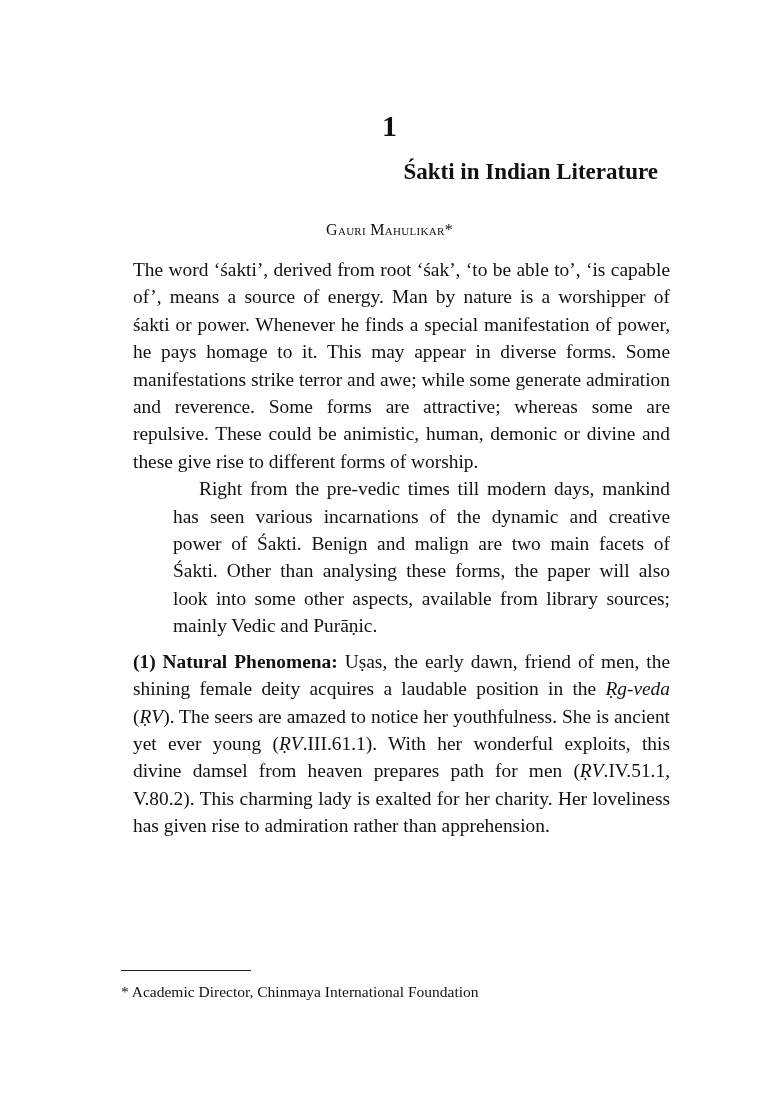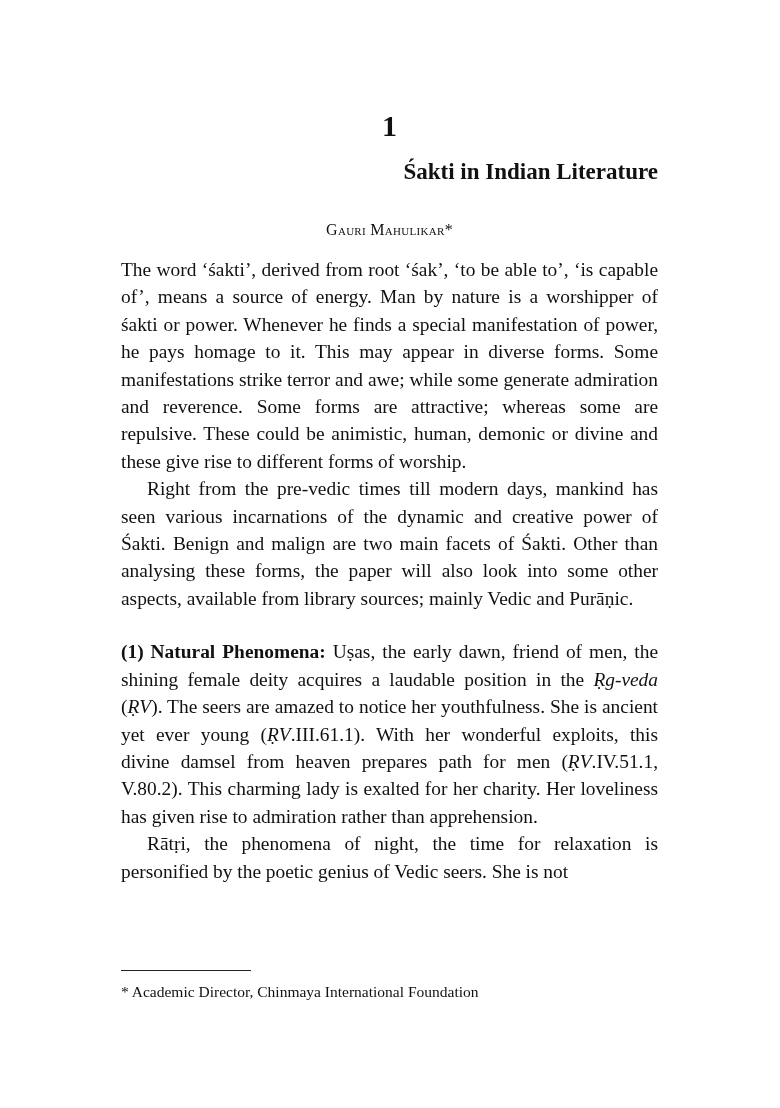--- a/index.html
+++ b/index.html
@@ -5,39 +5,38 @@
   html, body { margin: 0; padding: 0; background: #ffffff; }
   body { width: 780px; height: 1108px; position: relative; overflow: hidden;
          font-family: "Liberation Serif", "DejaVu Serif", serif; color: #111; }
   .page { position: absolute; left: 121px; top: 0; width: 537px; }
   .chapter-num { position: absolute; left: 0; width: 537px; top: 108px; text-align: center;
                  font-weight: bold; font-size: 30px; line-height: 36px; }
   .chapter-title { position: absolute; left: 0; width: 537px; top: 157px; text-align: right;
                    font-weight: bold; font-size: 23px; line-height: 30px; }
   .author { position: absolute; left: 0; width: 537px; top: 203px; text-align: center;
             font-size: 16px; line-height: 22px; font-variant: small-caps; letter-spacing: 0.3px; margin-top: 16px; }
-  .body { position: absolute; left: 0; top: 256px; width: 537px; font-size: 19.4px;
+  .body { position: absolute; left: 12px; top: 256px; width: 537px; font-size: 19.4px;
           line-height: 27.4px; text-align: justify; }
   .body p { margin: 0; }
-  .body p.indent { text-indent: 26px; }
-  .body p.gap { margin-top: 26px; }
+  .body p.indent { text-indent: 26px; margin-left: 40px; }
+  .body p.gap { margin-top: 8px; }
   .rule { position: absolute; left: 0; top: 970px; width: 130px; height: 1px; background: #222; }
   .footnote { position: absolute; left: 0; top: 981px; font-size: 15.5px; line-height: 22px; }
   b { font-weight: bold; }
 </style>
 </head>
 <body>
 
 <div class="page">
   <div class="chapter-num">1</div>
   <div class="chapter-title">Śakti in Indian Literature</div>
   <div class="author">Gauri Mahulikar*</div>
 
   <div class="body">
     <p>The word ‘śakti’, derived from root ‘śak’, ‘to be able to’, ‘is capable of’, means a source of energy. Man by nature is a worshipper of śakti or power. Whenever he finds a special manifestation of power, he pays homage to it. This may appear in diverse forms. Some manifestations strike terror and awe; while some generate admiration and reverence. Some forms are attractive; whereas some are repulsive. These could be animistic, human, demonic or divine and these give rise to different forms of worship.</p>
     <p class="indent">Right from the pre-vedic times till modern days, mankind has seen various incarnations of the dynamic and creative power of Śakti. Benign and malign are two main facets of Śakti. Other than analysing these forms, the paper will also look into some other aspects, available from library sources; mainly Vedic and Purāṇic.</p>
     <p class="gap"><b>(1) Natural Phenomena:</b><span> Uṣas, the early dawn, friend of men, the shining female deity acquires a laudable position in the </span><i>Ṛg-veda</i><span> (</span><i>ṚV</i><span>). The seers are amazed to notice her youthfulness. She is ancient yet ever young (</span><i>ṚV</i><span>.III.61.1). With her wonderful exploits, this divine damsel from heaven prepares path for men (</span><i>ṚV</i><span>.IV.51.1, V.80.2). This charming lady is exalted for her charity. Her loveliness has given rise to admiration rather than apprehension.</span></p>
-    <p class="indent">Rātṛi, the phenomena of night, the time for relaxation is personified by the poetic genius of Vedic seers. She is not</p>
   </div>
 
   <div class="rule"></div>
   <div class="footnote">* Academic Director, Chinmaya International Foundation</div>
 </div>
 
 </body></html>

